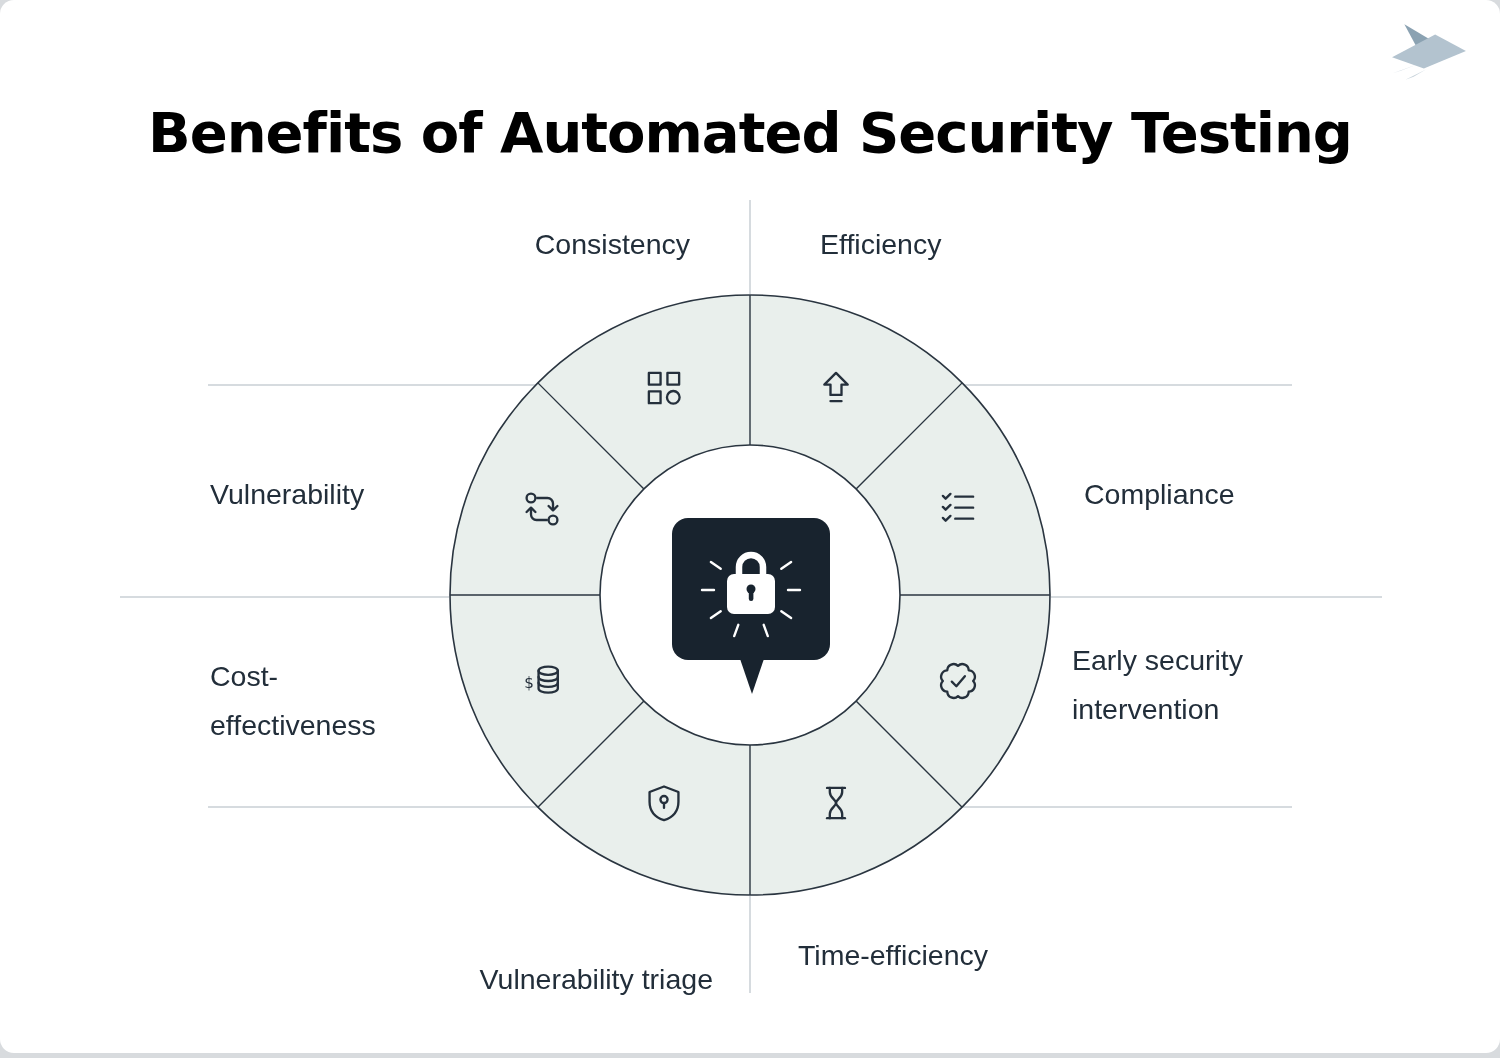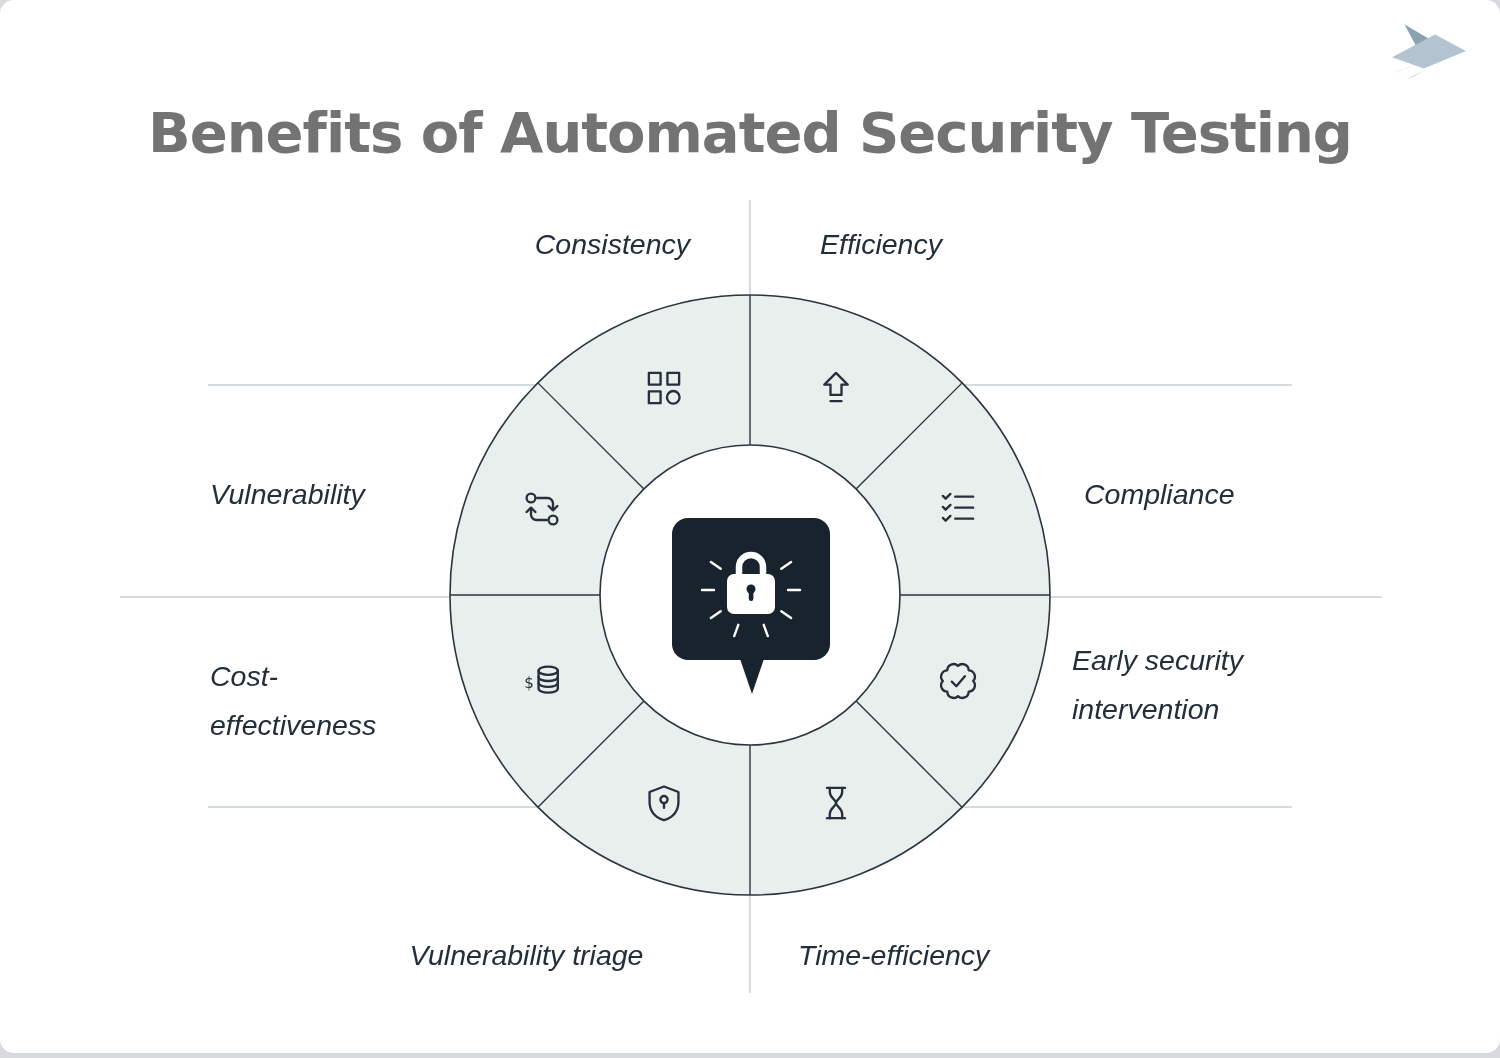--- a/index.html
+++ b/index.html
@@ -13,40 +13,39 @@
     font-family:"Liberation Sans", sans-serif;
     color:#222e3a;
   }
   .title{
     position:absolute;
     left:0;top:62px;width:1500px;
     text-align:center;
     font-size:56px;
     font-weight:800;
     letter-spacing:-1px;
-    color:#737373;
+    color:#000000;
     font-family:"DejaVu Sans","Liberation Sans",sans-serif;
   }
   .logo{position:absolute;left:1390px;top:22px;width:78px;height:60px;}
   .wheel-svg{position:absolute;left:0;top:0;}
   .seg-label{
     position:absolute;
     font-size:28.5px;
     line-height:49px;
     color:#222e3a;
     font-family:"Liberation Sans",sans-serif;
-    font-style:italic;
   }
   .lbl-consistency{left:390px;top:220px;width:300px;text-align:right;}
   .lbl-efficiency{left:820px;top:220px;}
   .lbl-repeatability{left:210px;top:470px;}
   .lbl-compliance{left:1072px;top:470px;margin-left:12px;}
   .lbl-cost{left:210px;top:652px;width:205px;}
   .lbl-early{left:1072px;top:636px;width:225px;}
-  .lbl-vulnerability{left:340px;top:931px;width:373px;text-align:center;}
+  .lbl-vulnerability{left:340px;top:955px;width:373px;text-align:right;}
   .lbl-time{left:798px;top:931px;}
   .seg-icon{position:absolute;width:44px;height:44px;}
   .icon-consistency{left:642px;top:366px;}
   .icon-efficiency{left:814px;top:366px;}
   .icon-compliance{left:936px;top:487px;}
   .icon-early{left:936px;top:659px;}
   .icon-time{left:814px;top:781px;}
   .icon-vulnerability{left:642px;top:781px;}
   .icon-cost{left:520px;top:659px;}
   .icon-repeatability{left:520px;top:487px;}

